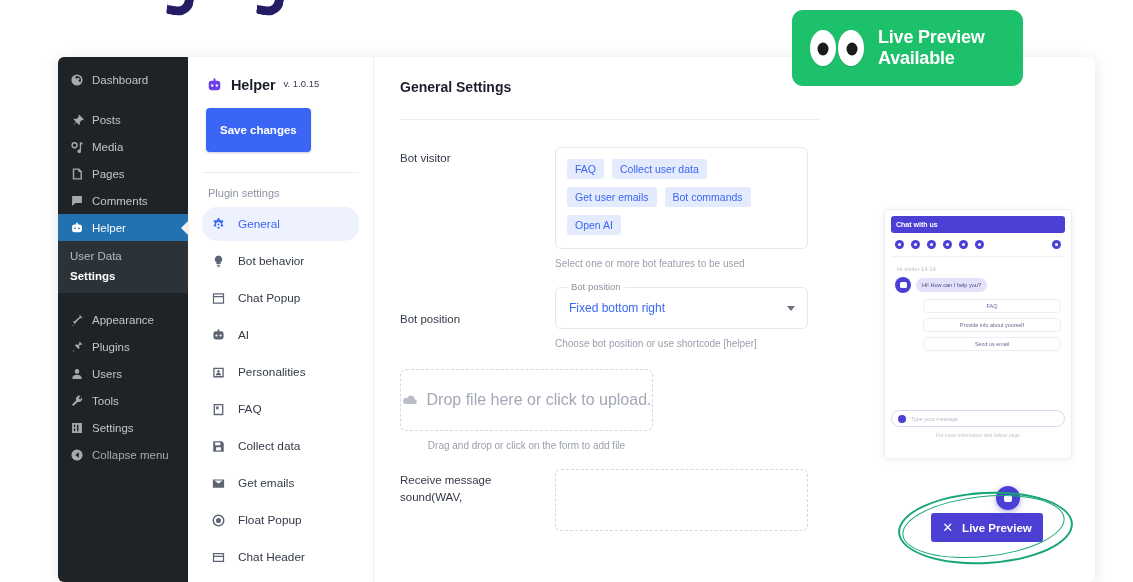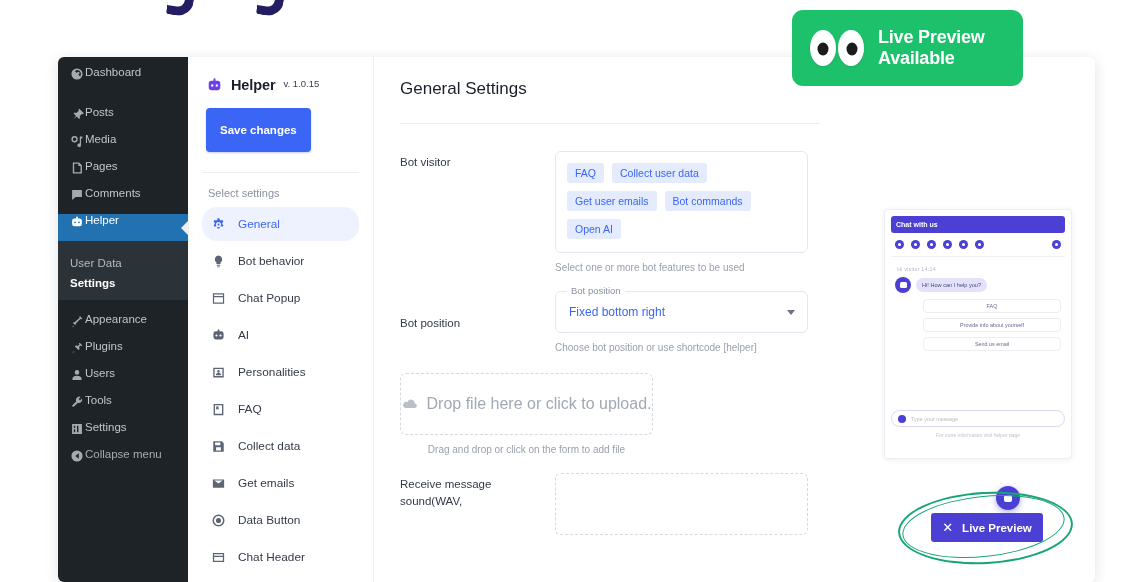--- a/index.html
+++ b/index.html
@@ -19,32 +19,32 @@
   .top-glyph.g2 { left: 258px; }
 
   
   .app-card { position: absolute; left: 58px; top: 57px; width: 1037px; height: 525px;
     background: #ffffff; border-radius: 6px;
     box-shadow: 0 2px 14px rgba(25,30,60,.12); overflow: hidden; display: flex; }
 
   
   .wp-sidebar { width: 130px; flex: 0 0 130px; background: #1d2327; padding-top: 9px;
     position: relative; }
-  .wp-item { display: flex; gap: 1px; height: 27px;
+  .wp-item { display: flex; align-items: center; gap: 8px; height: 27px;
     padding: 0 0 0 11px; color: #c3c4c7; font-size: 11.5px; position: relative; }
   .wp-item .ic { width: 15px; height: 15px; flex: 0 0 15px; display: flex;
     align-items: center; justify-content: center; color: #a7aaad; }
   .wp-item .ic svg { width: 14px; height: 14px; fill: currentColor; }
   .wp-item.gap { margin-top: 13px; }
   .wp-item.active { background: #2271b1; color: #fff; font-weight: 400; }
   .wp-item.active .ic { color: #fff; }
   .wp-arrow { position: absolute; right: -1px; top: 50%; transform: translateY(-50%);
     width: 0; height: 0; border-top: 8px solid transparent;
     border-bottom: 8px solid transparent; border-right: 8px solid #f0f0f1; }
-  .wp-sub { background: #2c3338; padding: 12px 0 7px 0; }
+  .wp-sub { background: #2c3338; padding: 5px 0 7px 0; }
   .wp-sub-item { padding: 4px 0 4px 12px; font-size: 11.5px; color: #b4b9be; }
   .wp-sub-item.cur { color: #fff; font-weight: bold; }
   .wp-item.dim { color: #a7aaad; }
 
   
   .plug-nav { width: 186px; flex: 0 0 186px; background: #fff; padding: 20px 14px 0 14px;
     border-right: 1px solid #eceef2; }
   .brand { display: flex; align-items: baseline; gap: 8px; padding-left: 4px; }
   .brand-logo { width: 17px; height: 17px; flex: 0 0 17px; align-self: center;
     color: #6d3fe8; }
@@ -59,21 +59,21 @@
   .nav-item { display: flex; align-items: center; gap: 12px; padding: 9px 8px;
     border-radius: 5px; font-size: 11.8px; color: #333a48; margin-bottom: 3px; cursor: pointer; }
   .nav-item .nic { width: 16px; height: 16px; flex: 0 0 16px; display: flex;
     align-items: center; justify-content: center; color: #5d6575; }
   .nav-item .nic svg { width: 15px; height: 15px; fill: currentColor; display: block; }
   .nav-item.sel { background: #eef2fe; color: #3b66f5; border-radius: 15px; }
   .nav-item.sel .nic { color: #3b66f5; }
 
   
   .main { flex: 1; padding: 22px 26px 0 26px; position: relative; overflow: hidden; }
-  .page-title { font-size: 17px; font-weight: normal; color: #1b1f2b; }
+  .page-title { font-size: 14px; font-weight: bold; color: #1b1f2b; }
   .title-rule { margin: 24px 0 0 0; border-top: 1px solid #eceef2; width: 420px; }
   .sec-title { font-size: 13px; font-weight: bold; color: #1b1f2b; margin-top: 29px; }
 
   .row { display: flex; margin-top: 27px; }
   .row-label { width: 155px; flex: 0 0 155px; font-size: 11.5px; color: #333a48;
     line-height: 1.45; padding-top: 3px; }
   .row-field { flex: 1; max-width: 253px; }
 
   .chips-box { border: 1px solid #e4e7ee; border-radius: 6px; padding: 11px 11px 13px 11px;
     display: flex; flex-wrap: wrap; gap: 8px; }
@@ -277,21 +277,21 @@
       <span class="brand-logo">
             <svg viewBox="0 0 20 20">
               <path d="M10 1.6a1.2 1.2 0 011.2 1.2v1.5h2.3a3.3 3.3 0 013.3 3.3v4.6a3.3 3.3 0 01-3.3 3.3H6.5a3.3 3.3 0 01-3.3-3.3V7.6a3.3 3.3 0 013.3-3.3h2.3V2.8A1.2 1.2 0 0110 1.6zM7.3 8.6a1.4 1.4 0 100 2.8 1.4 1.4 0 000-2.8zm5.4 0a1.4 1.4 0 100 2.8 1.4 1.4 0 000-2.8z"></path>
             </svg>
           </span>
       <span class="brand-name">Helper</span>
       <span class="brand-ver">v. 1.0.15</span>
     </div>
     <button class="save-btn">Save changes</button>
     <div class="nav-sep"></div>
-    <div class="nav-head">Select settings</div>
+    <div class="nav-head">Plugin settings</div>
 
     <div class="nav-item sel">
       <span class="nic">
             <svg viewBox="0 0 20 20">
               <path d="M10 6.6a3.4 3.4 0 100 6.8 3.4 3.4 0 000-6.8zm0 2a1.4 1.4 0 110 2.8 1.4 1.4 0 010-2.8zM8.7 1.8h2.6l.4 2.1 1.6.9 2-.7 1.3 2.2-1.6 1.4v1.8l1.6 1.4-1.3 2.2-2-.7-1.6.9-.4 2.1H8.7l-.4-2.1-1.6-.9-2 .7-1.3-2.2 1.6-1.4V7.7L3.4 6.3l1.3-2.2 2 .7 1.6-.9.4-2.1z"></path>
             </svg>
           </span>
       <span>General</span>
     </div>
     <div class="nav-item">
@@ -349,21 +349,21 @@
             </svg>
           </span>
       <span>Get emails</span>
     </div>
     <div class="nav-item">
       <span class="nic">
             <svg viewBox="0 0 20 20">
               <path d="M10 2a8 8 0 100 16 8 8 0 000-16zm0 2a6 6 0 110 12 6 6 0 010-12zm0 2.6a3.4 3.4 0 100 6.8 3.4 3.4 0 000-6.8z"></path>
             </svg>
           </span>
-      <span>Data Button</span>
+      <span>Float Popup</span>
     </div>
     <div class="nav-item">
       <span class="nic">
             <svg viewBox="0 0 20 20">
               <path d="M2.5 4h15v12h-15V4zm1.7 1.7v1.8h11.6V5.7H4.2zm0 3.5v5.1h11.6V9.2H4.2z"></path>
             </svg>
           </span>
       <span>Chat Header</span>
     </div>
   </div>

